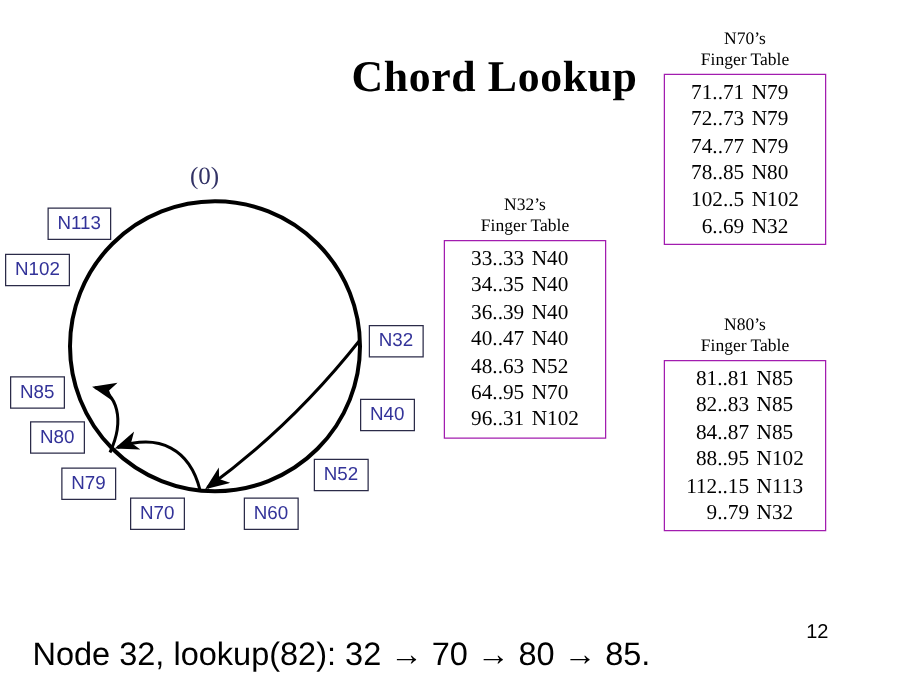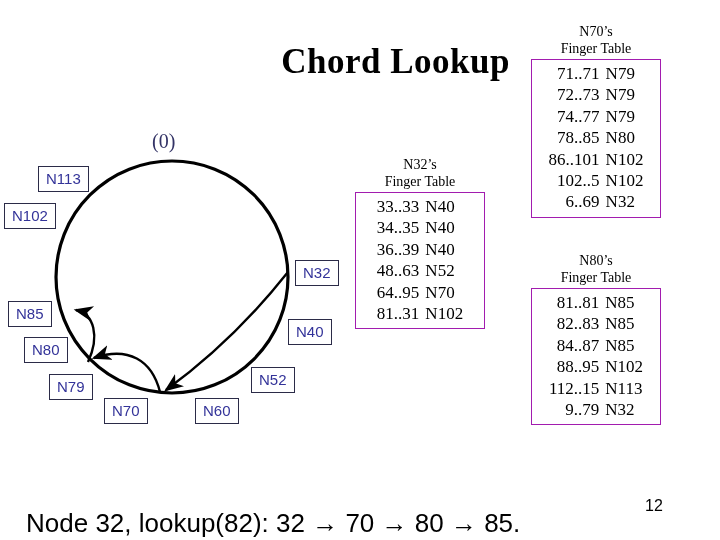--- a/index.html
+++ b/index.html
@@ -186,29 +186,33 @@
               </tr>
               <tr>
                 <td class="range">34..35</td>
                 <td class="target">N40</td>
               </tr>
               <tr>
                 <td class="range">36..39</td>
                 <td class="target">N40</td>
               </tr>
               <tr>
+                <td class="range">40..47</td>
+                <td class="target">N40</td>
+              </tr>
+              <tr>
                 <td class="range">48..63</td>
                 <td class="target">N52</td>
               </tr>
               <tr>
                 <td class="range">64..95</td>
                 <td class="target">N70</td>
               </tr>
               <tr>
-                <td class="range">81..31</td>
+                <td class="range">96..31</td>
                 <td class="target">N102</td>
               </tr>
             </tbody>
           </table>
         </div>
       </div>
       <div class="ft-block" style="left: 531px; top: 24px; width: 130px;">
         <div class="ft-caption">
           <span class="ln">N70’s</span>
           <span class="ln">Finger Table</span>
@@ -226,24 +230,20 @@
               </tr>
               <tr>
                 <td class="range">74..77</td>
                 <td class="target">N79</td>
               </tr>
               <tr>
                 <td class="range">78..85</td>
                 <td class="target">N80</td>
               </tr>
               <tr>
-                <td class="range">86..101</td>
-                <td class="target">N102</td>
-              </tr>
-              <tr>
                 <td class="range">102..5</td>
                 <td class="target">N102</td>
               </tr>
               <tr>
                 <td class="range">6..69</td>
                 <td class="target">N32</td>
               </tr>
             </tbody>
           </table>
         </div>

